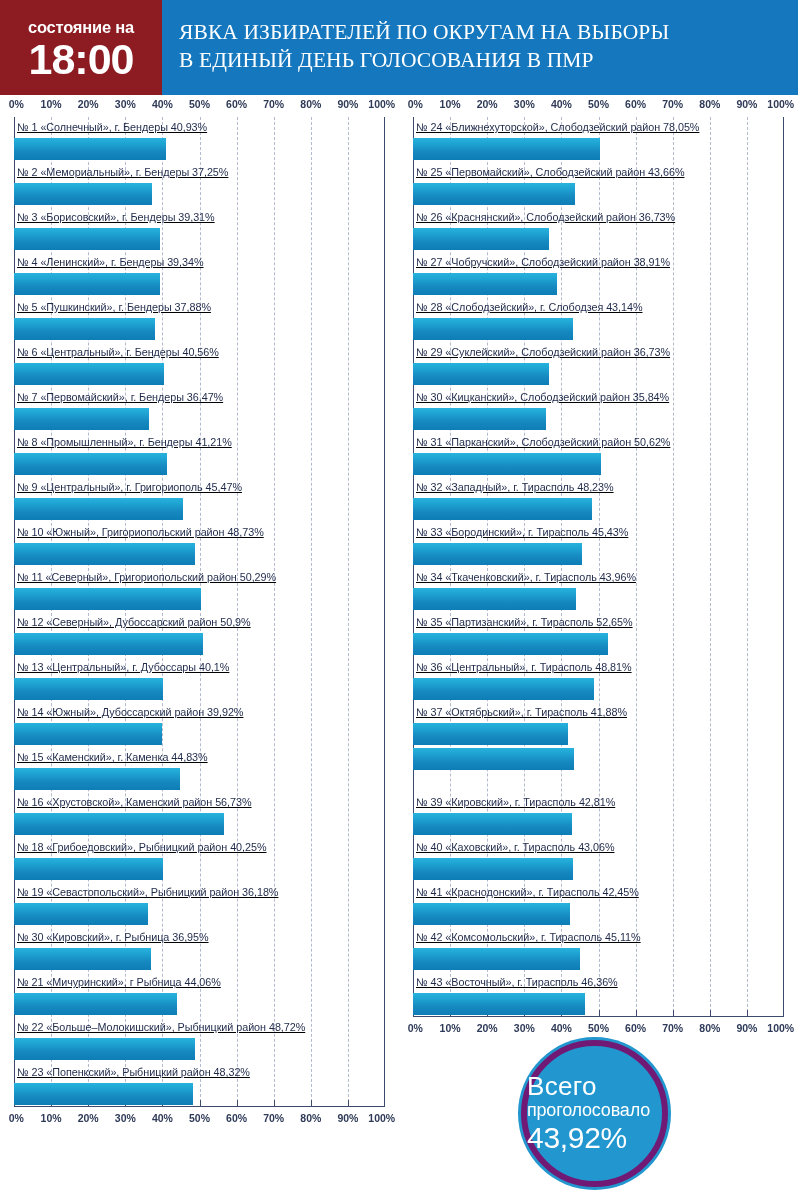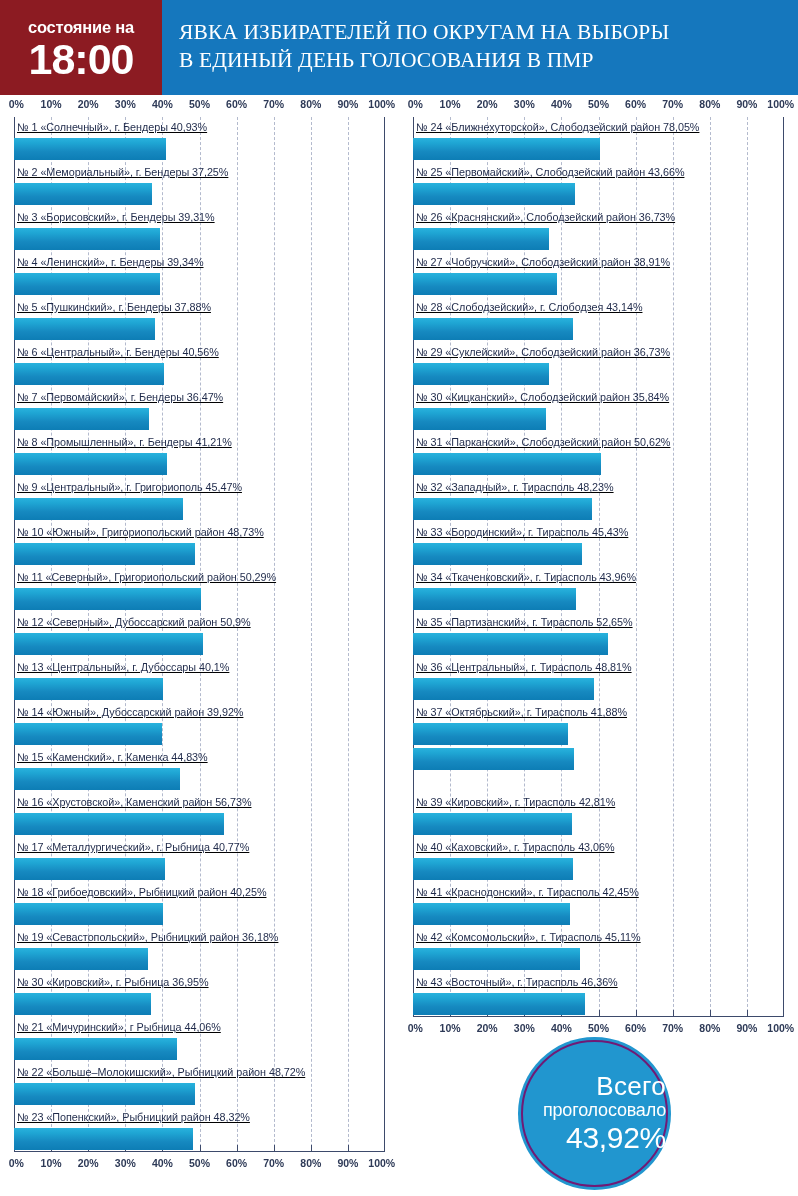--- a/index.html
+++ b/index.html
@@ -172,25 +172,25 @@
 
   
   .total-badge {
     position: absolute;
     left: 521px;
     top: 1040px;
     width: 147px;
     height: 147px;
     border-radius: 50%;
     background: #2196cf;
-    border: 2px solid #701a75;
+    border: 6px solid #701a75;
     box-shadow: 0 0 0 3px #2196cf;
     display: flex;
     flex-direction: column;
-    align-items: flex-end;
+    align-items: flex-start;
     justify-content: center;
     color: #ffffff;
     text-align: center;
   }
   .total-word {
     font-size: 26px;
     line-height: 1.0;
     letter-spacing: 0.3px;
   }
   .total-sub {
@@ -340,26 +340,20 @@
             <div class="row">
               <div class="row-label">№ 15 «Каменский», г. Каменка 44,83%</div>
               <div class="bar-track">
                 <div class="bar" style="width: 44.83%;"></div>
               </div>
             </div>
             <div class="row">
               <div class="row-label">№ 16 «Хрустовской», Каменский район 56,73%</div>
               <div class="bar-track">
                 <div class="bar" style="width: 56.73%;"></div>
-              </div>
-            </div>
-            <div class="row">
-              <div class="row-label">№ 17 «Металлургический», г. Рыбница 40,77%</div>
-              <div class="bar-track">
-                <div class="bar" style="width: 40.77%;"></div>
               </div>
             </div>
             <div class="row">
               <div class="row-label">№ 18 «Грибоедовский», Рыбницкий район 40,25%</div>
               <div class="bar-track">
                 <div class="bar" style="width: 40.25%;"></div>
               </div>
             </div>
             <div class="row">
               <div class="row-label">№ 19 «Севастопольский», Рыбницкий район 36,18%</div>

